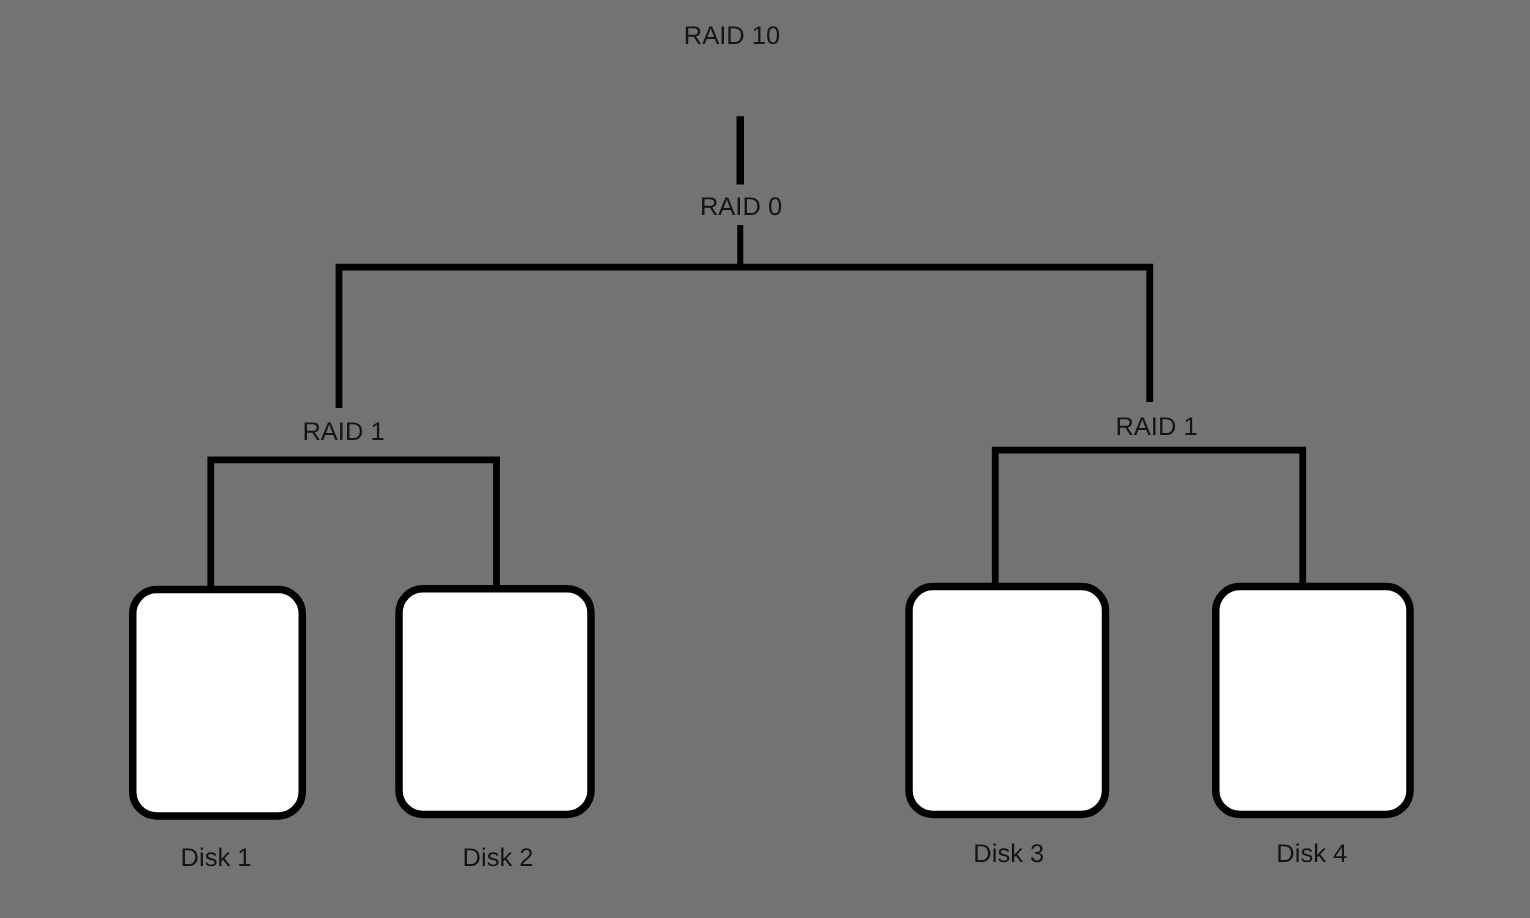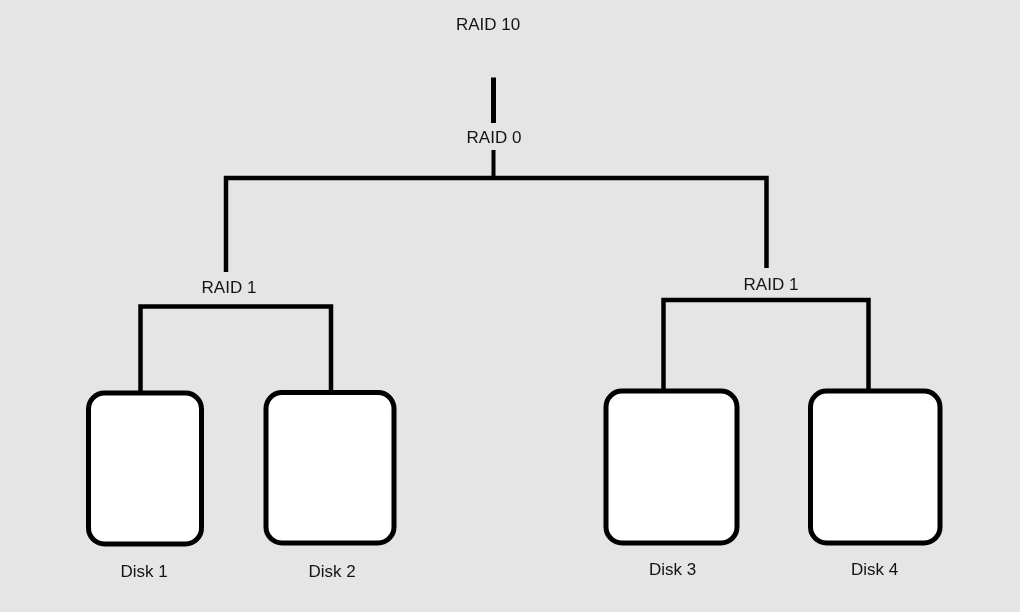--- a/index.html
+++ b/index.html
@@ -4,21 +4,21 @@
 <style>
   html, body {
     margin: 0;
     padding: 0;
     background: #ffffff;
   }
   .stage {
     position: relative;
     width: 1020px;
     height: 612px;
-    background: #e5e5e5;
+    background: #737373;
     overflow: hidden;
     font-family: "Liberation Sans", sans-serif;
     text-align: right;
   }
   svg text {
     font-family: "Liberation Sans", sans-serif;
     font-size: 17px;
     fill: #141414;
   }
   .line {

